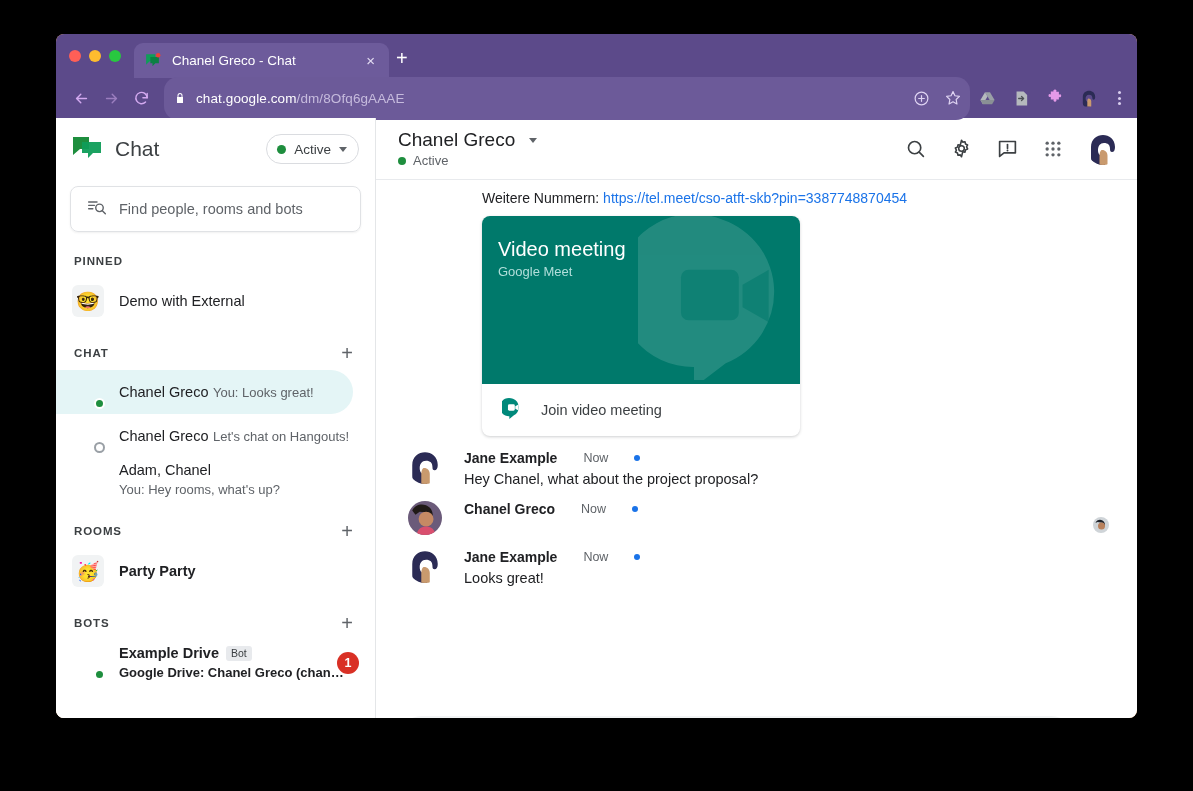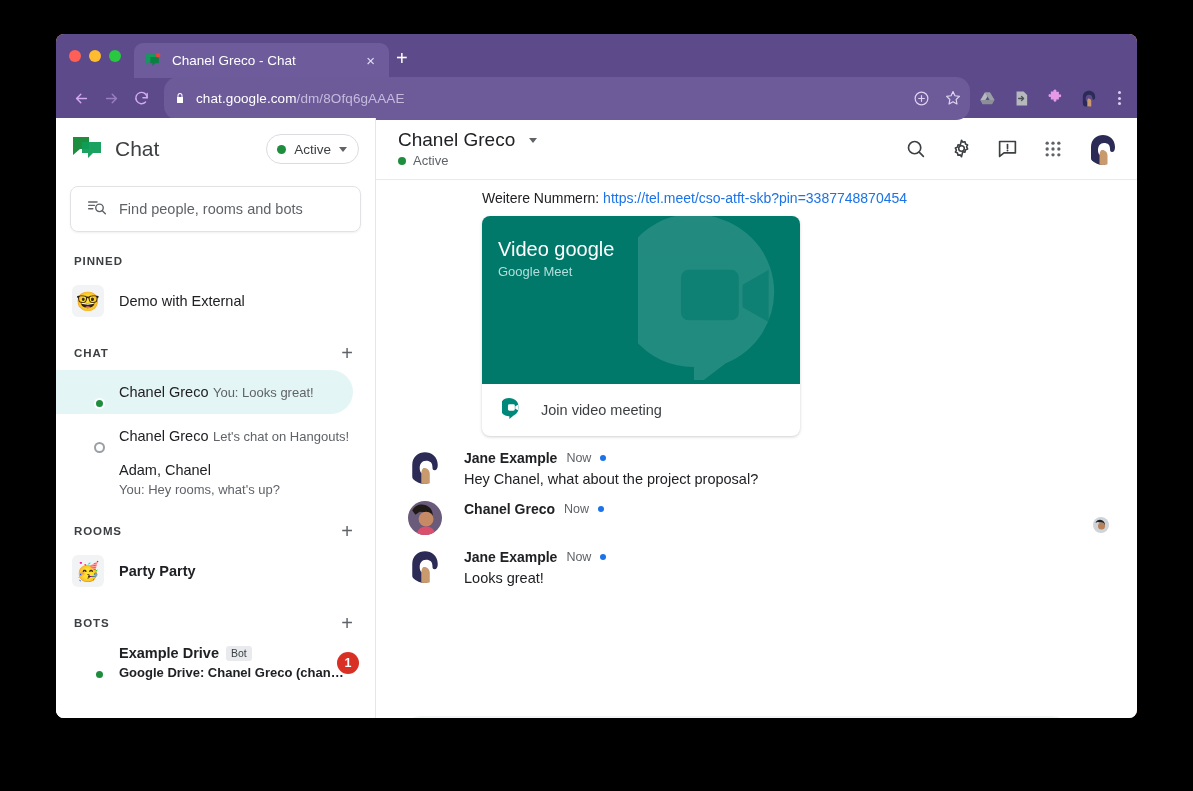--- a/index.html
+++ b/index.html
@@ -154,21 +154,21 @@
   .meet-top { height: 168px; background: #00796b; position: relative; overflow: hidden; padding: 22px 0 0 16px; }
   .meet-t1 { color: #fff; font-size: 20px; position: relative; z-index: 2; }
   .meet-t2 { color: #b2dfdb; font-size: 13px; margin-top: 3px; position: relative; z-index: 2; }
   .meet-wm { position: absolute; right: -6px; top: -4px; opacity: 0.32; }
   .meet-bot { height: 52px; display: flex; align-items: center; padding: 0 20px; gap: 17px; }
   .meet-join { font-size: 14.5px; color: #3c4043; }
 
   .msg { display: flex; padding: 14px 0 0 0; position: relative; }
   .msg-av { width: 34px; height: 34px; border-radius: 50%; overflow: hidden; flex: 0 0 auto; margin-left: 10px; position: relative; }
   .msg-body { margin-left: 22px; flex: 1; min-width: 0; }
-  .msg-meta { display: flex; align-items: center; gap: 9px; }
+  .msg-meta { display: flex; align-items: center; gap: 26px; }
   .msg-name { font-size: 14px; font-weight: bold; color: #202124; }
   .msg-time { font-size: 12.5px; color: #5f6368; }
   .msg-newdot { width: 6px; height: 6px; border-radius: 50%; background: #1a73e8; }
   .msg-text { font-size: 14.5px; color: #202124; margin-top: 5px; }
   .read-av { position: absolute; right: 6px; top: 30px; width: 16px; height: 16px; border-radius: 50%; overflow: hidden; }
 
   .compose-wrap { padding: 8px 22px 22px 22px; display: flex; align-items: center; }
   .compose {
     flex: 1; height: 48px; background: #f1f3f4; border-radius: 24px;
     display: flex; align-items: center; padding: 0 18px;
@@ -485,21 +485,21 @@
 
         <div class="meet-card">
           <div class="meet-top">
             <span class="meet-wm">
               <svg viewBox="0 0 180 180" width="168" height="168">
                 <path d="M90 8a82 82 0 1 0-30 158v22l34-26a82 82 0 0 0-4-154z" fill="#ffffff" opacity="0.42"></path>
                 <rect x="46" y="62" width="62" height="54" rx="8" fill="#00796b" opacity="0.55"></rect>
                 <path d="M112 78l28-16v56l-28-16z" fill="#00796b" opacity="0.55"></path>
               </svg>
             </span>
-            <div class="meet-t1">Video google</div>
+            <div class="meet-t1">Video meeting</div>
             <div class="meet-t2">Google Meet</div>
           </div>
           <div class="meet-bot">
             <span>
               <svg viewBox="0 0 24 24" width="22" height="22">
                   <path d="M12 2a10 10 0 1 0-4 19v3l5-4a10 10 0 0 0-1-18z" fill="#00897b"></path>
                   <rect x="6.5" y="8" width="7.5" height="7" rx="1.6" fill="#fff"></rect>
                   <path d="M14.5 10.2l3.5-2v6.6l-3.5-2z" fill="#fff"></path>
                 </svg>
             </span>

